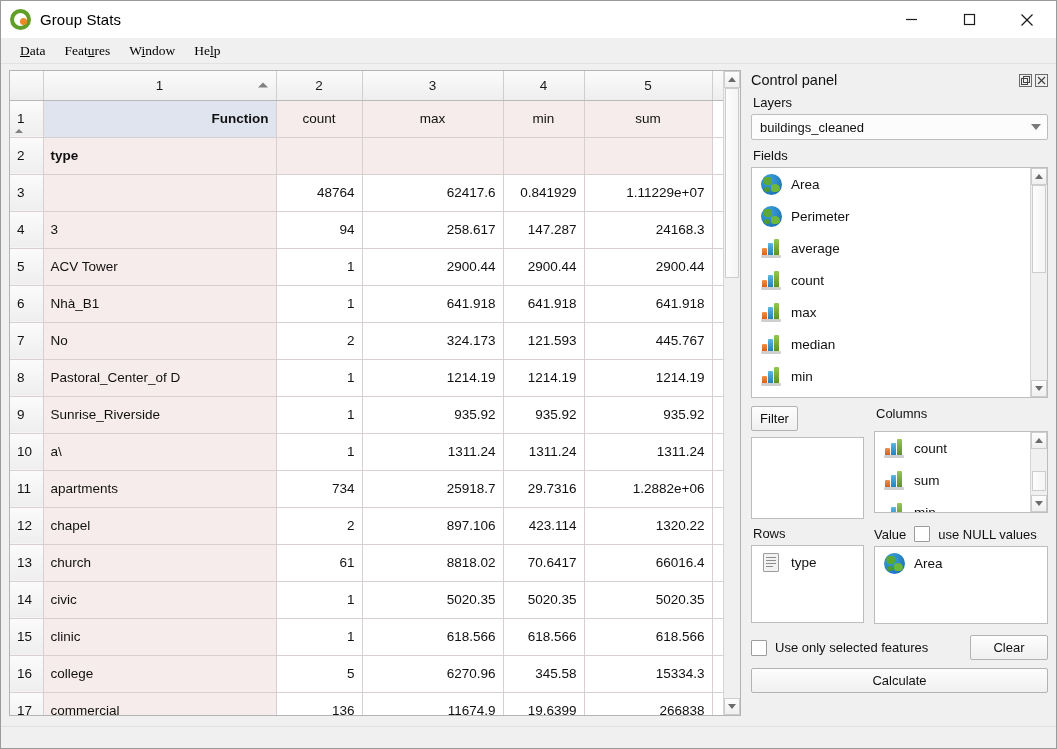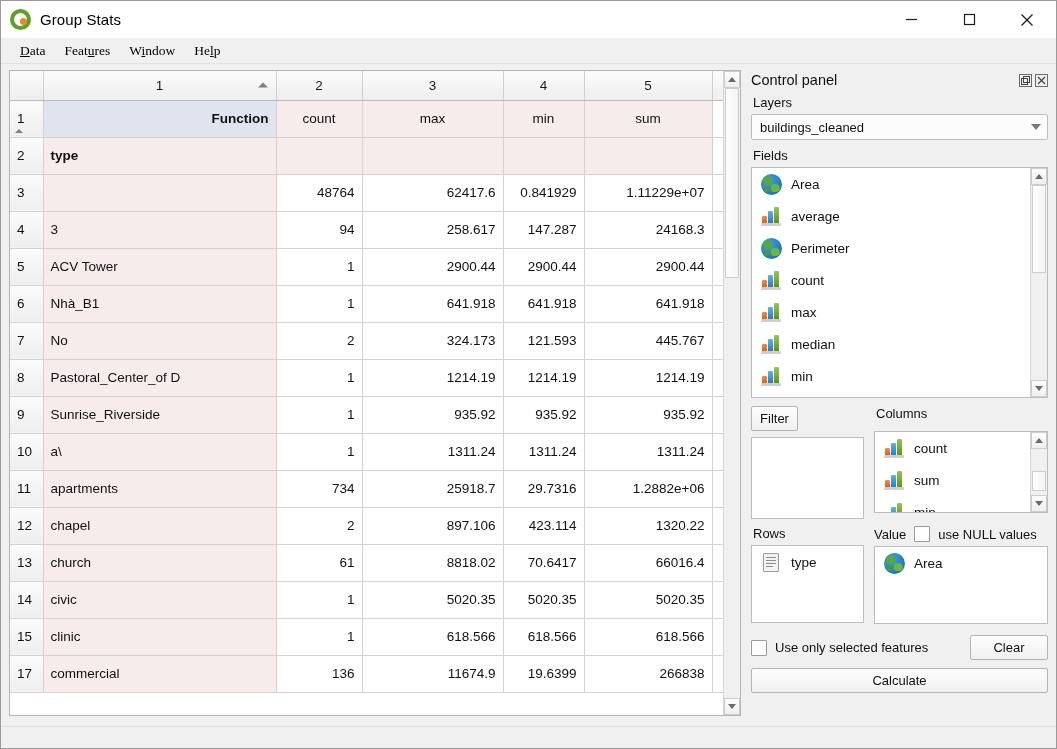--- a/index.html
+++ b/index.html
@@ -509,20 +509,29 @@
                 <tr>
                   <td class="rowhdr">15</td>
                   <td class="pink">clinic</td>
                   <td class="white num">1</td>
                   <td class="white num">618.566</td>
                   <td class="white num">618.566</td>
                   <td class="white num">618.566</td>
                   <td class="white"></td>
                 </tr>
 
+                <tr>
+                  <td class="rowhdr">16</td>
+                  <td class="pink">college</td>
+                  <td class="white num">5</td>
+                  <td class="white num">6270.96</td>
+                  <td class="white num">345.58</td>
+                  <td class="white num">15334.3</td>
+                  <td class="white"></td>
+                </tr>
 
                 <tr>
                   <td class="rowhdr">17</td>
                   <td class="pink">commercial</td>
                   <td class="white num">136</td>
                   <td class="white num">11674.9</td>
                   <td class="white num">19.6399</td>
                   <td class="white num">266838</td>
                   <td class="white"></td>
                 </tr>
@@ -578,36 +587,36 @@
           <div class="li">
             <span class="ico-globe">
                 <span class="g-b"></span>
                 <span class="g-l1"></span>
                 <span class="g-l2"></span>
                 <span class="g-l3"></span>
               </span>
             <span>Area</span>
           </div>
           <div class="li">
+            <span class="ico-globe">
+                <span class="g-b"></span>
+                <span class="g-l1"></span>
+                <span class="g-l2"></span>
+                <span class="g-l3"></span>
+              </span>
+            <span>Perimeter</span>
+          </div>
+          <div class="li">
             <span class="ico-bars">
                 <i class="b1"></i>
                 <i class="b2"></i>
                 <i class="b3"></i>
                 <span class="base"></span>
               </span>
             <span>average</span>
-          </div>
-          <div class="li">
-            <span class="ico-globe">
-                <span class="g-b"></span>
-                <span class="g-l1"></span>
-                <span class="g-l2"></span>
-                <span class="g-l3"></span>
-              </span>
-            <span>Perimeter</span>
           </div>
           <div class="li">
             <span class="ico-bars">
                 <i class="b1"></i>
                 <i class="b2"></i>
                 <i class="b3"></i>
                 <span class="base"></span>
               </span>
             <span>count</span>
           </div>

